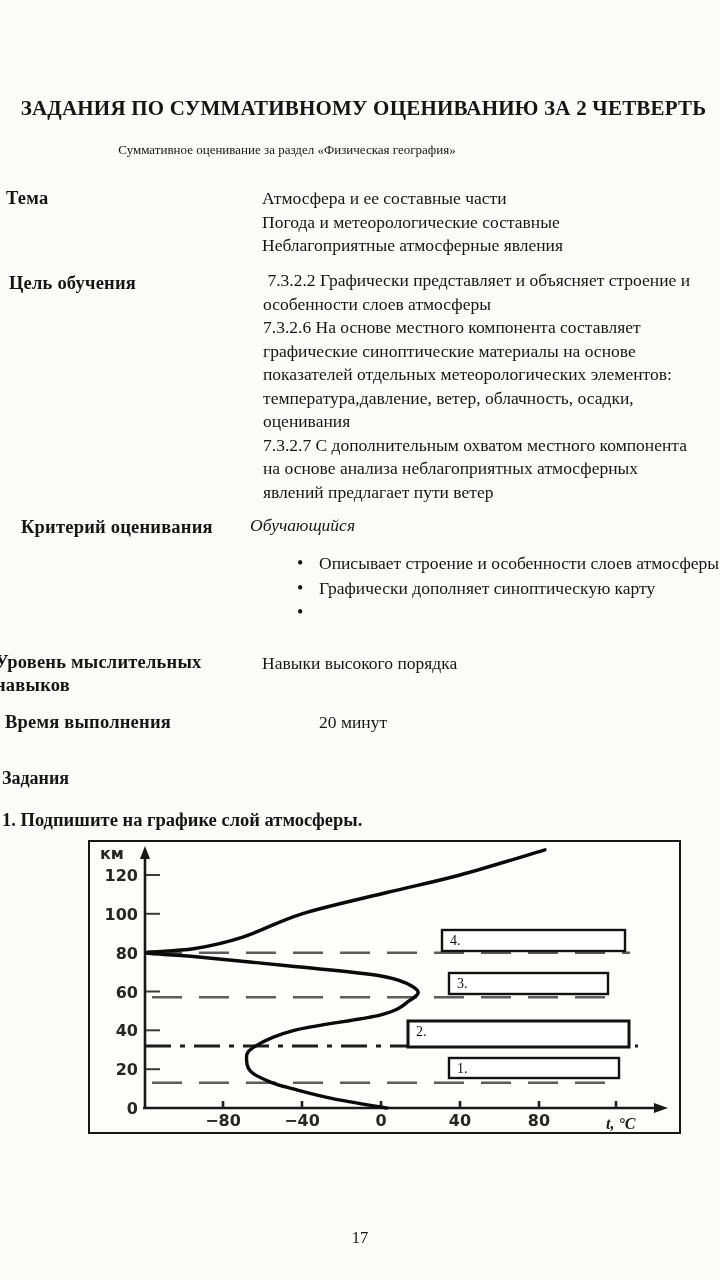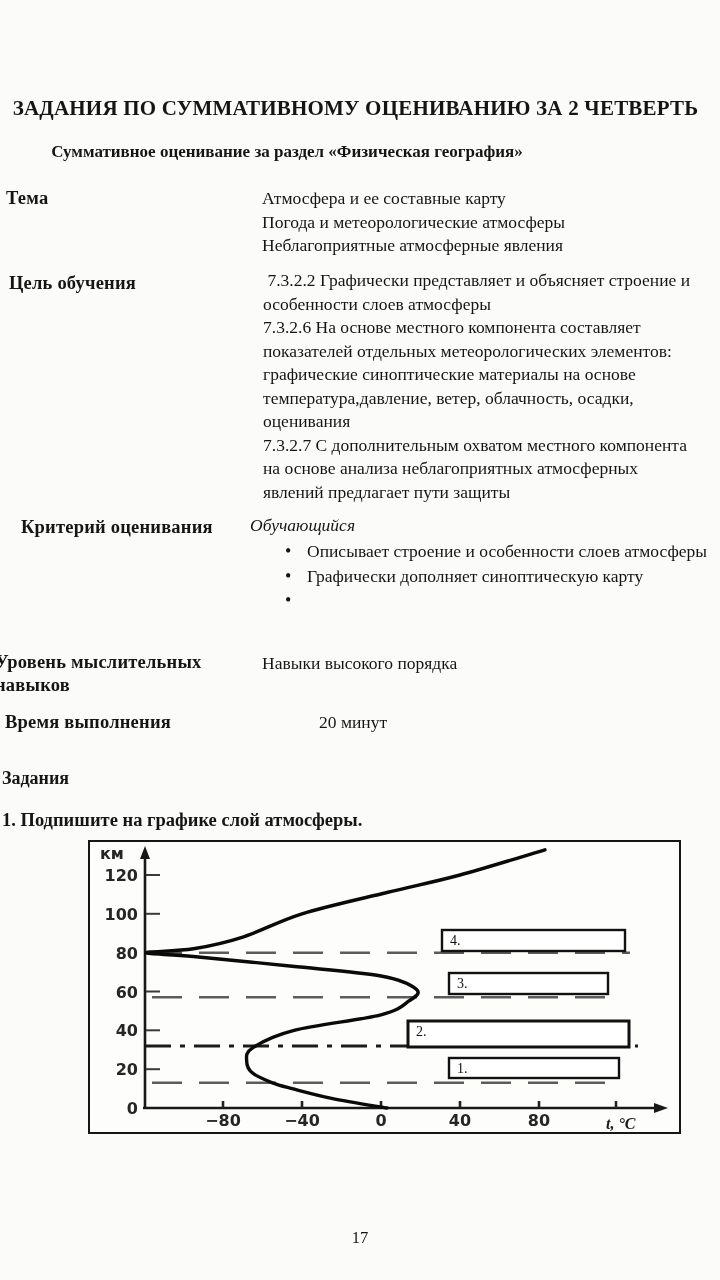--- a/index.html
+++ b/index.html
@@ -2,32 +2,32 @@
 <html><head>
 <meta charset="utf-8">
 <style>
   html,body{margin:0;padding:0;}
   body{
     width:720px;height:1280px;position:relative;overflow:hidden;
     background:#fbfbf9;color:#151515;
     font-family:"Liberation Serif",serif;
   }
   .abs{position:absolute;}
-  .doc-title{top:96px;left:0;width:711px;text-align:center;font-weight:bold;font-size:21px;letter-spacing:.2px;}
-  .doc-subtitle{top:142px;left:0;width:574px;text-align:center;font-weight:bold;font-size:17px;}
+  .doc-title{top:96px;left:8px;width:711px;text-align:center;font-weight:bold;font-size:21px;letter-spacing:.2px;}
+  .doc-subtitle{top:142px;left:0;width:574px;text-align:center;font-weight:normal;font-size:13px;}
   .lbl{font-weight:bold;font-size:18.5px;letter-spacing:.2px;line-height:23px;}
   .content{font-size:17.5px;line-height:23.5px;}
   .ln{white-space:pre;}
   .tema-label{top:187px;left:6px;}
   .tema-content{top:187px;left:262px;}
   .tsel-label{top:272px;left:9px;}
   .tsel-content{top:269px;left:263px;}
   .krit-label{top:516px;left:0px;padding-left:21px;}
   .krit-intro{top:515px;left:250px;font-size:17.5px;font-style:italic;}
-  .krit-bullets{top:539px;left:307px;margin:0;padding:0;list-style:none;font-size:17.5px;}
+  .krit-bullets{top:539px;left:307px;margin:12px;padding:0;list-style:none;font-size:17.5px;}
   .krit-bullets li{position:relative;line-height:24.5px;}
   .krit-bullets li::before{content:"•";position:absolute;left:-22px;top:0;font-size:18px;}
   .krit-bullets li:nth-child(3) .ln:first-child{word-spacing:26px;}
   .uroven-label{top:651px;left:-5px;}
   .uroven-value{top:652px;left:262px;}
   .vremya-label{top:711px;left:5px;}
   .vremya-value{top:711px;left:319px;}
   .zadaniya{top:768px;left:2px;font-weight:bold;font-size:18px;}
   .task1{top:810px;left:2px;font-weight:bold;font-size:18.5px;}
   .chart-frame{top:840px;left:88px;width:589px;height:290px;border:2.4px solid #161616;background:#fdfdfc;}
@@ -40,37 +40,37 @@
 </head>
 <body>
 
 <div>
 
   <div class="abs doc-title">ЗАДАНИЯ ПО СУММАТИВНОМУ ОЦЕНИВАНИЮ ЗА 2 ЧЕТВЕРТЬ</div>
   <div class="abs doc-subtitle">Суммативное оценивание за раздел «Физическая география»</div>
 
   <div class="abs lbl tema-label">Тема</div>
   <div class="abs content tema-content">
-      <div class="ln">Атмосфера и ее составные карту</div>
-      <div class="ln">Погода и метеорологические атмосферы</div>
+      <div class="ln">Атмосфера и ее составные части</div>
+      <div class="ln">Погода и метеорологические составные</div>
       <div class="ln">Неблагоприятные атмосферные явления</div>
     </div>
 
   <div class="abs lbl tsel-label">Цель обучения</div>
   <div class="abs content tsel-content">
       <div class="ln"> 7.3.2.2 Графически представляет и объясняет строение и</div>
       <div class="ln">особенности слоев атмосферы</div>
       <div class="ln">7.3.2.6 На основе местного компонента составляет</div>
+      <div class="ln">графические синоптические материалы на основе</div>
       <div class="ln">показателей отдельных метеорологических элементов:</div>
-      <div class="ln">графические синоптические материалы на основе</div>
       <div class="ln">температура,давление, ветер, облачность, осадки,</div>
       <div class="ln">оценивания</div>
       <div class="ln">7.3.2.7 С дополнительным охватом местного компонента</div>
       <div class="ln">на основе анализа неблагоприятных атмосферных</div>
-      <div class="ln">явлений предлагает пути защиты</div>
+      <div class="ln">явлений предлагает пути ветер</div>
     </div>
 
   <div class="abs lbl krit-label">Критерий оценивания</div>
   <div class="abs krit-intro">Обучающийся</div>
   <ul class="abs krit-bullets">
       <li>
         <div class="ln">Описывает строение и особенности слоев атмосферы</div>
       </li>
       <li>
         <div class="ln">Графически дополняет синоптическую карту</div>

